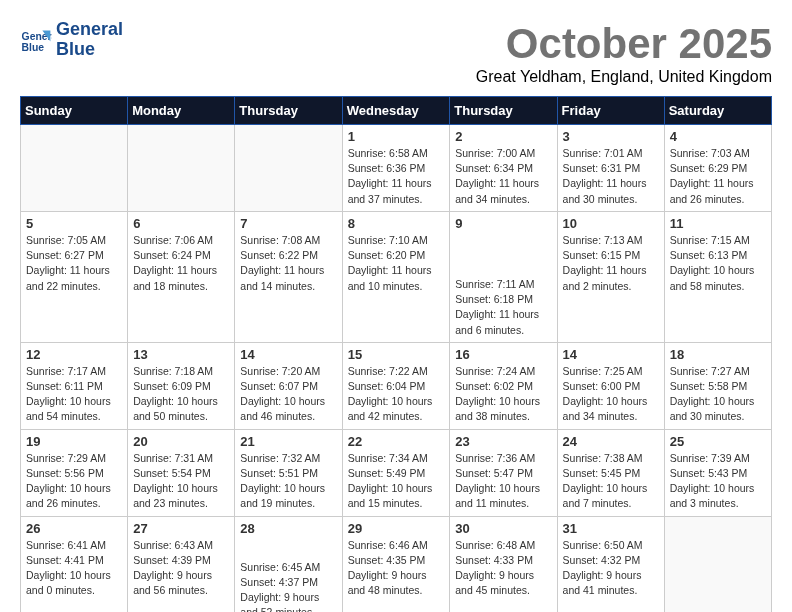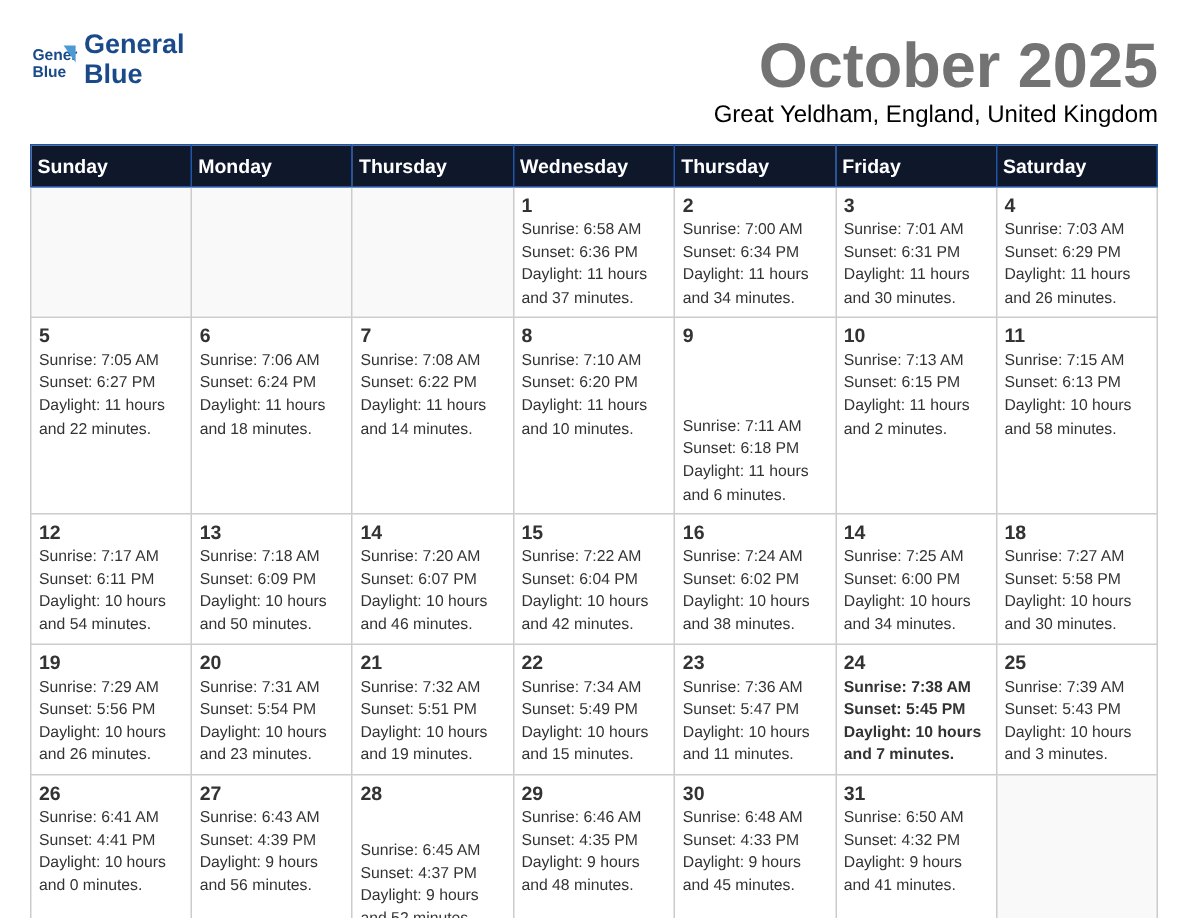--- a/index.html
+++ b/index.html
@@ -281,21 +281,21 @@
         </td>
         <td>
           <div class="day-number">23</div>
           <div class="day-info" style="white-space: pre-line;">Sunrise: 7:36 AM
 Sunset: 5:47 PM
 Daylight: 10 hours
 and 11 minutes.</div>
         </td>
         <td>
           <div class="day-number">24</div>
-          <div class="day-info" style="white-space: pre-line; font-weight: bold;">Sunrise: 7:38 AM
+          <div class="day-info" style="white-space: pre-line;">Sunrise: 7:38 AM
 Sunset: 5:45 PM
 Daylight: 10 hours
 and 7 minutes.</div>
         </td>
         <td>
           <div class="day-number">25</div>
           <div class="day-info" style="white-space: pre-line;">Sunrise: 7:39 AM
 Sunset: 5:43 PM
 Daylight: 10 hours
 and 3 minutes.</div>

